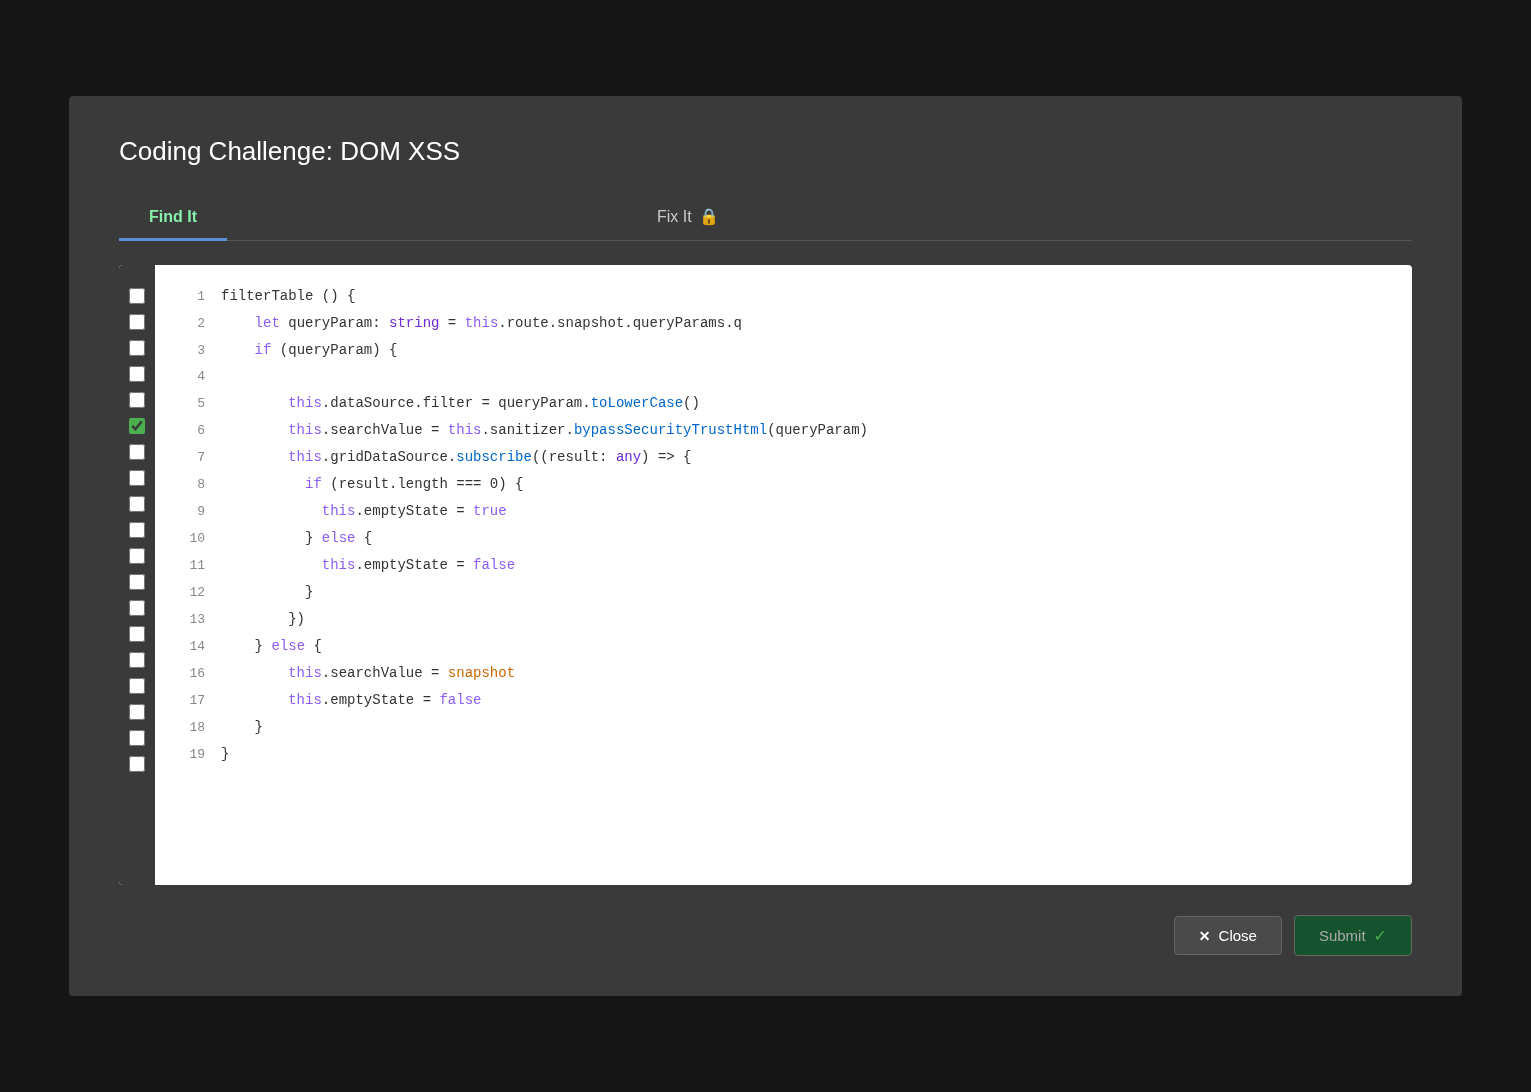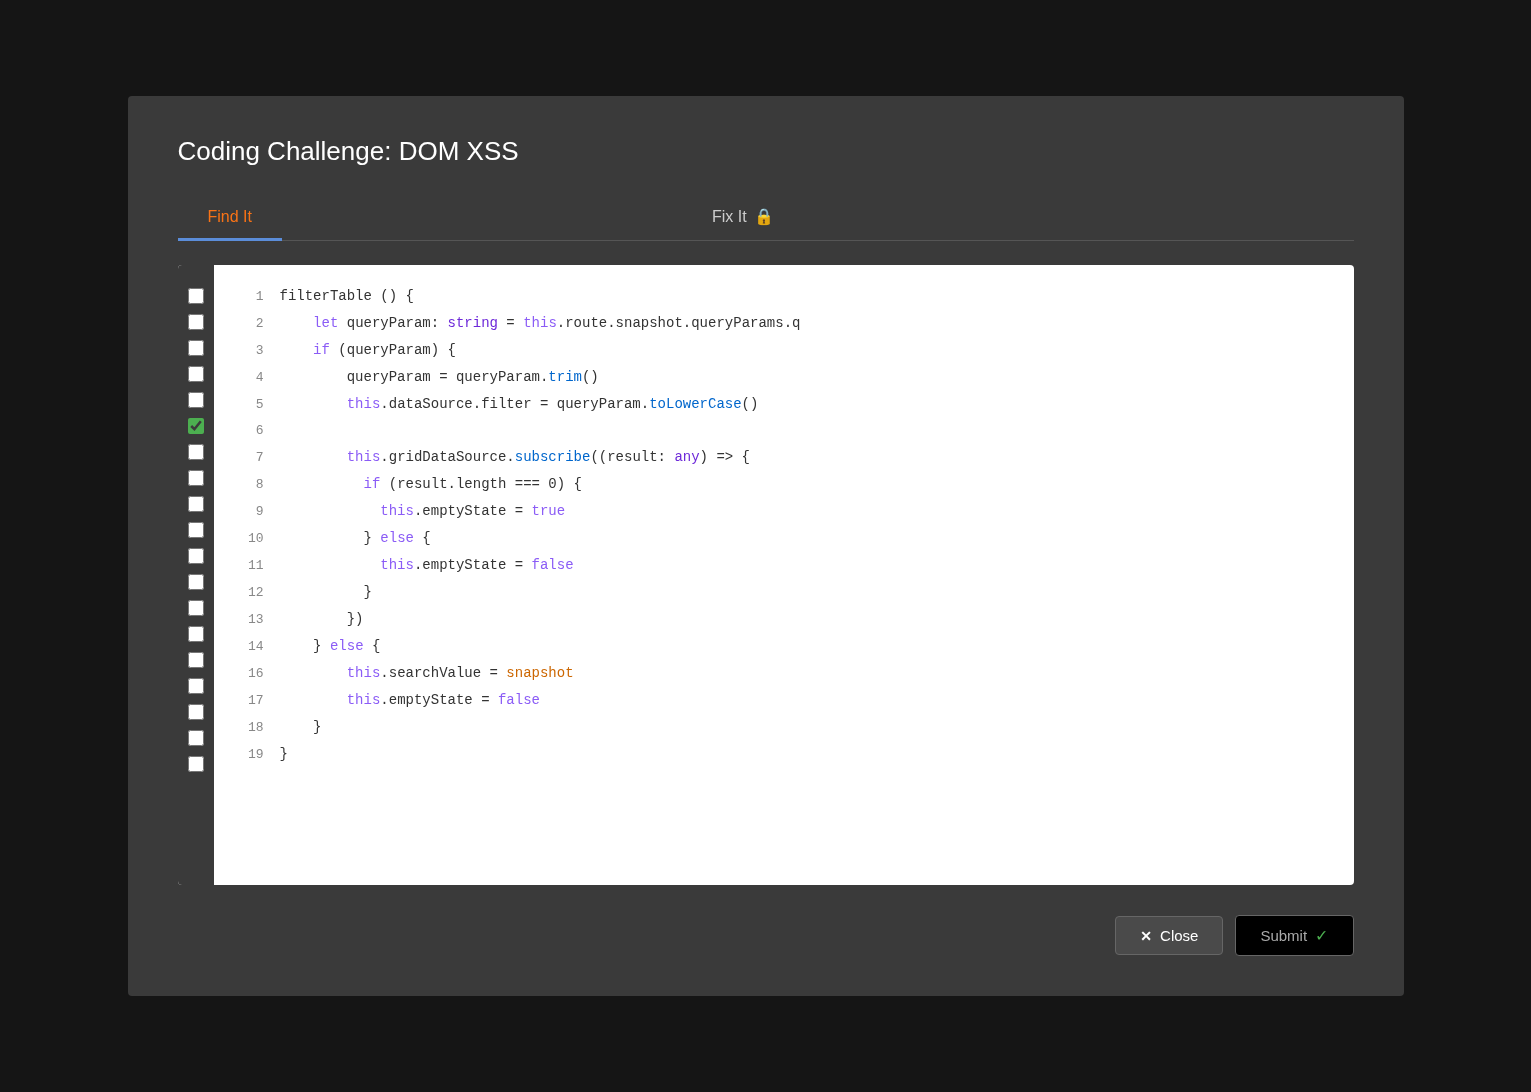--- a/index.html
+++ b/index.html
@@ -19,21 +19,21 @@
       top: 0; left: 0; right: 0; bottom: 0;
       background: rgba(0,0,0,0.5);
       display: flex;
       align-items: center;
       justify-content: center;
     }
 
     .modal {
       background: #3a3a3a;
       border-radius: 4px;
-      width: 1276px;
+      width: 1393px;
       min-height: 900px;
       display: flex;
       flex-direction: column;
       padding: 40px 50px 40px 50px;
       position: relative;
     }
 
     .modal-title {
       color: #ffffff;
       font-size: 26px;
@@ -52,21 +52,22 @@
       font-size: 16px;
       padding: 10px 30px 14px 30px;
       cursor: pointer;
       position: relative;
       display: flex;
       align-items: center;
       gap: 8px;
     }
 
     .tab.active {
-      color: #f97316;
+      color: #86efac;
+      font-weight: bold;
     }
 
     .tab.active::after {
       content: '';
       position: absolute;
       bottom: -1px;
       left: 0;
       right: 0;
       height: 3px;
       background: #5b8dd9;
@@ -166,21 +167,21 @@
       align-items: center;
       gap: 8px;
     }
 
     .btn-close {
       background: #4a4a4a;
       color: #fff;
     }
 
     .btn-submit {
-      background: #000000;
+      background: #14532d;
       color: #aaa;
       border-color: #666;
     }
 
     .btn-submit .check-icon {
       color: #4caf50;
     }
   </style>
 </head>
 <body>
@@ -293,30 +294,30 @@
           <span class="line-code"><span class="plain">    </span><span class="kw">let</span><span class="plain"> queryParam: </span><span class="type">string</span><span class="plain"> = </span><span class="kw">this</span><span class="plain">.route.snapshot.queryParams.q</span></span>
         </div>
 
         <div class="code-line">
           <span class="line-num">3</span>
           <span class="line-code"><span class="plain">    </span><span class="kw">if</span><span class="plain"> (queryParam) {</span></span>
         </div>
 
         <div class="code-line">
           <span class="line-num">4</span>
-          <span class="line-code"><span class="plain">        queryParam = queryParam.</span><span class="prop">trim</span><span class="plain">()</span></span>
         </div>
 
         <div class="code-line">
           <span class="line-num">5</span>
           <span class="line-code"><span class="kw">        this</span><span class="plain">.dataSource.filter = queryParam.</span><span class="prop">toLowerCase</span><span class="plain">()</span></span>
         </div>
 
         <div class="code-line">
           <span class="line-num">6</span>
+          <span class="line-code"><span class="kw">        this</span><span class="plain">.searchValue = </span><span class="kw">this</span><span class="plain">.sanitizer.</span><span class="prop">bypassSecurityTrustHtml</span><span class="plain">(queryParam)</span></span>
         </div>
 
         <div class="code-line">
           <span class="line-num">7</span>
           <span class="line-code"><span class="kw">        this</span><span class="plain">.gridDataSource.</span><span class="prop">subscribe</span><span class="plain">((result: </span><span class="type">any</span><span class="plain">) =&gt; {</span></span>
         </div>
 
         <div class="code-line">
           <span class="line-num">8</span>
           <span class="line-code"><span class="plain">          </span><span class="kw">if</span><span class="plain"> (result.length === 0) {</span></span>

